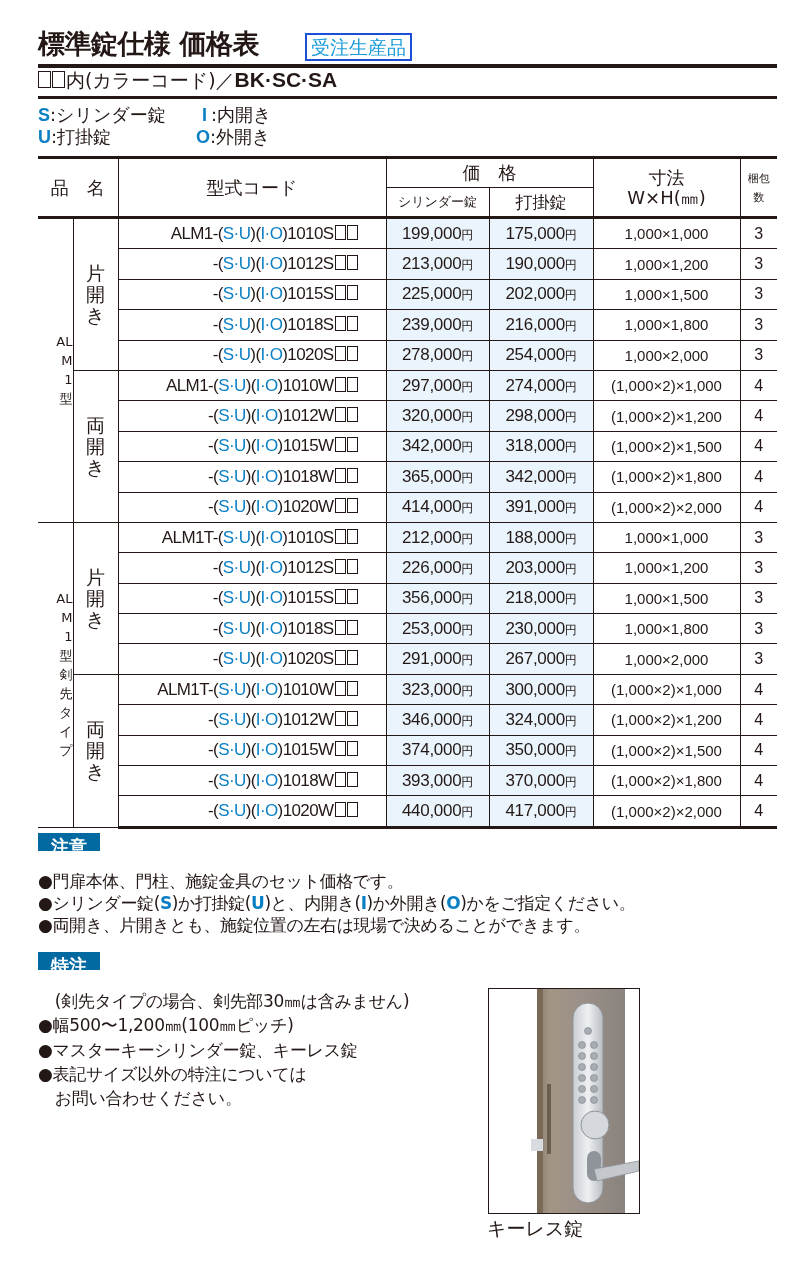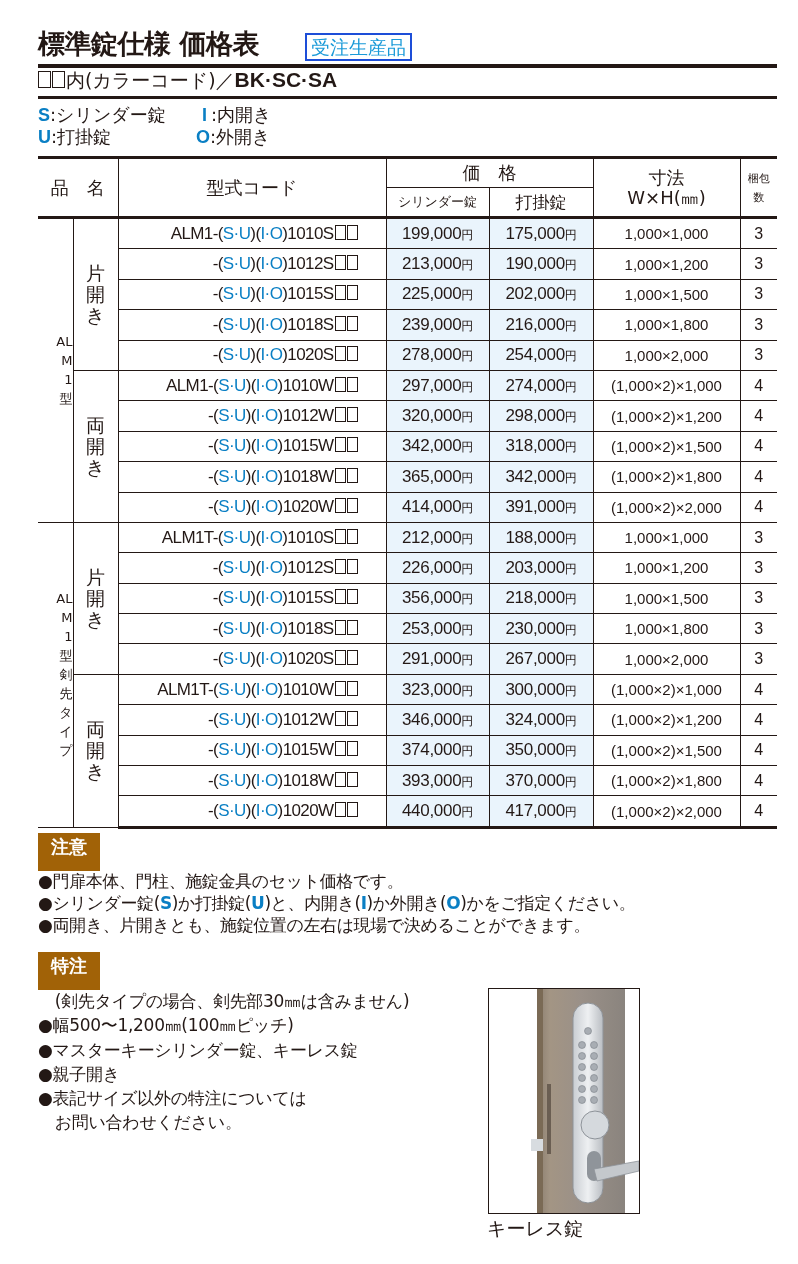--- a/index.html
+++ b/index.html
@@ -31,21 +31,21 @@
   td.code .sq2 { display: inline-block; width: 9px; height: 13px; border: 1px solid #231815; margin-left: 1px; vertical-align: -1px; font-weight: normal; }
   td.price { background: #eaf4fc; text-align: center; font-family: Liberation Sans, sans-serif; font-weight: bold; font-size: 17px; white-space: nowrap; letter-spacing: -0.3px; }
   td.price .yen { font-size: 12px; font-weight: normal; }
   td.size { text-align: center; font-family: "Liberation Sans", sans-serif; font-size: 15px; white-space: nowrap; }
   td.qty { text-align: center; font-family: "Liberation Sans", sans-serif; font-size: 16px; }
   td.vert { text-align: center; vertical-align: middle; font-size: 19px; line-height: 21px; }
   td.vert span { display: inline-block; width: 20px; word-break: break-all; }
   td.vgrp { text-align: right; vertical-align: middle; font-size: 13px; line-height: 19px; }
   td.vgrp span { display: inline-block; width: 18px; word-break: break-all; }
 
-  .sechead { left: 38px; width: 62px; height: 38px; background: #a16207; color: #fff; font-size: 18px; line-height: 27px; text-align: center; font-weight: bold; }
+  .sechead { left: 38px; width: 62px; height: 18px; background: #0369a1; color: #fff; font-size: 18px; line-height: 27px; text-align: center; font-weight: bold; }
   .notes { left: 38px; font-size: 17px; line-height: 22px; white-space: nowrap; letter-spacing: -0.4px; }
   .notes .bl { color: #0a7fc4; font-weight: bold; }
   .special { left: 38px; top: 989px; font-size: 17px; line-height: 24.3px; white-space: nowrap; letter-spacing: -0.3px; }
   .photo { left: 488px; top: 988px; width: 150px; height: 224px; border: 1.5px solid #231815; overflow: hidden; background: #fff; }
   .caption { left: 487px; top: 1216px; font-size: 19px; white-space: nowrap; }
 </style>
 </head>
 <body>
 
 <div class="abs title">標準錠仕様 価格表</div>
@@ -248,21 +248,20 @@
   <div>●門扉本体、門柱、施錠金具のセット価格です。</div>
   <div><span>●シリンダー錠(</span><span class="bl">S</span><span>)か打掛錠(</span><span class="bl">U</span><span>)と、内開き(</span><span class="bl">I</span><span>)か外開き(</span><span class="bl">O</span><span>)かをご指定ください。</span></div>
   <div>●両開き、片開きとも、施錠位置の左右は現場で決めることができます。</div>
 </div>
 
 <div class="abs sechead" style="top:952px;">特注</div>
 <div class="abs special">
   <div>　(剣先タイプの場合、剣先部30㎜は含みません)</div>
   <div>●幅500〜1,200㎜(100㎜ピッチ)</div>
   <div>●マスターキーシリンダー錠、キーレス錠</div>
-  <div>●親子開き</div>
   <div>●表記サイズ以外の特注については</div>
   <div>　お問い合わせください。</div>
 </div>
 
 <div class="abs photo">
   <svg width="150" height="224" viewBox="0 0 150 224">
     <defs>
       <linearGradient id="door" x1="0" x2="1" y1="0" y2="0">
         <stop offset="0" stop-color="#8a7d6e"></stop>
           <stop offset="0.15" stop-color="#a39584"></stop>

